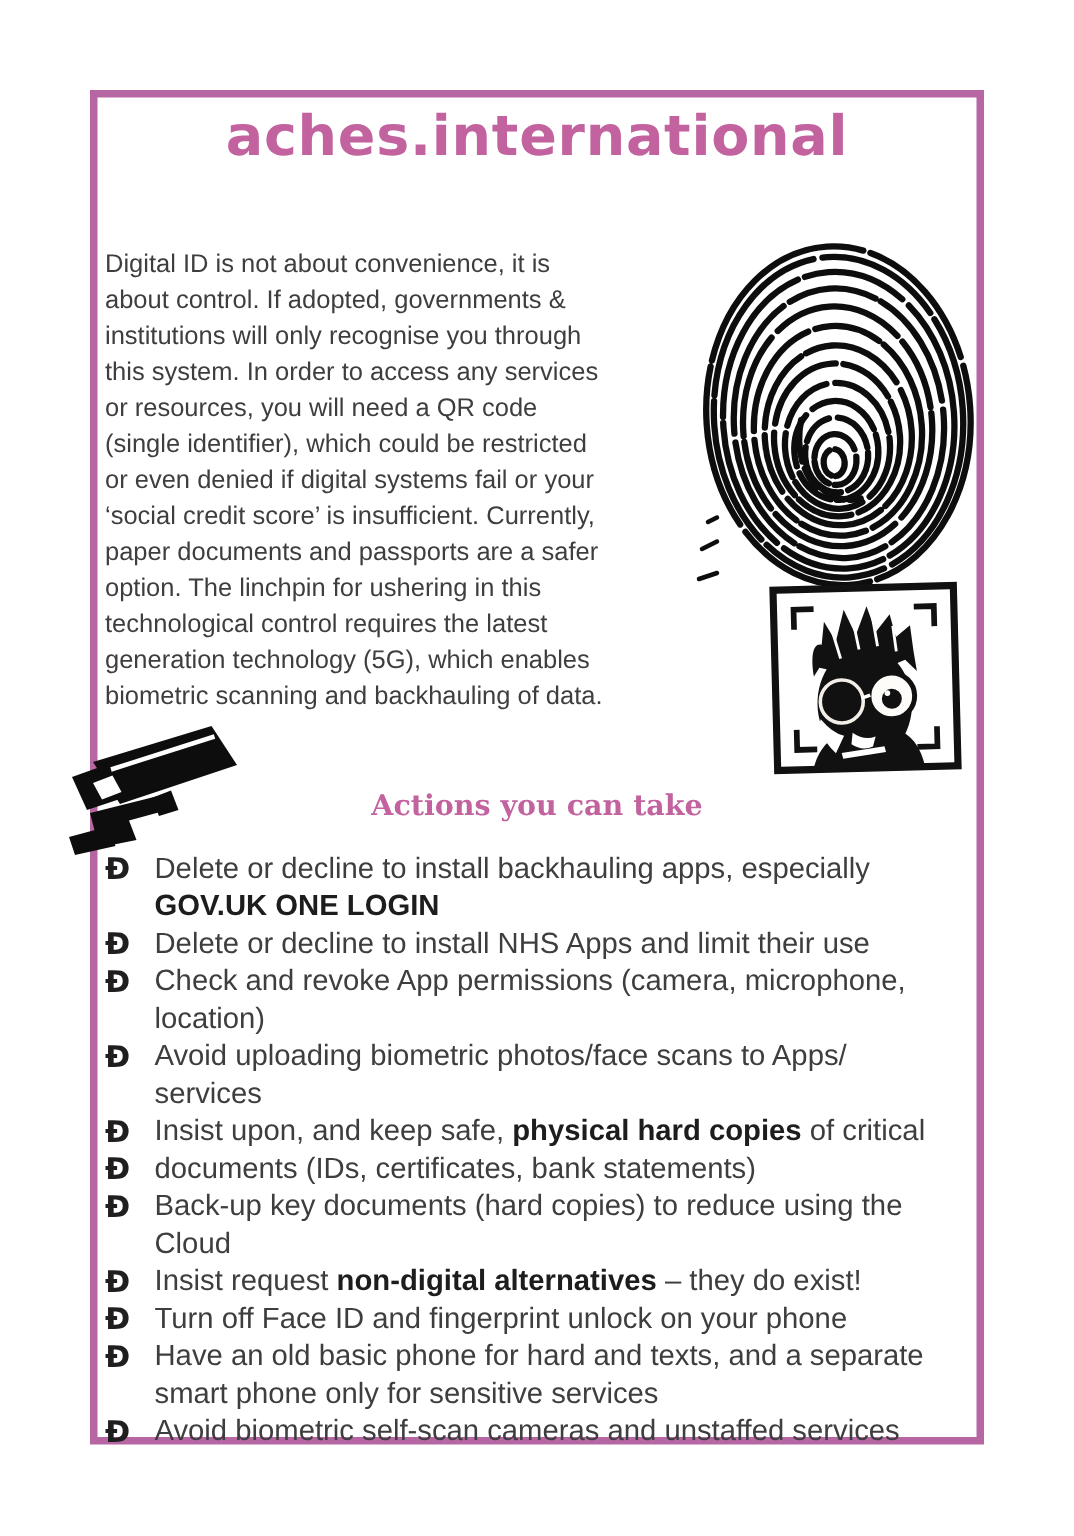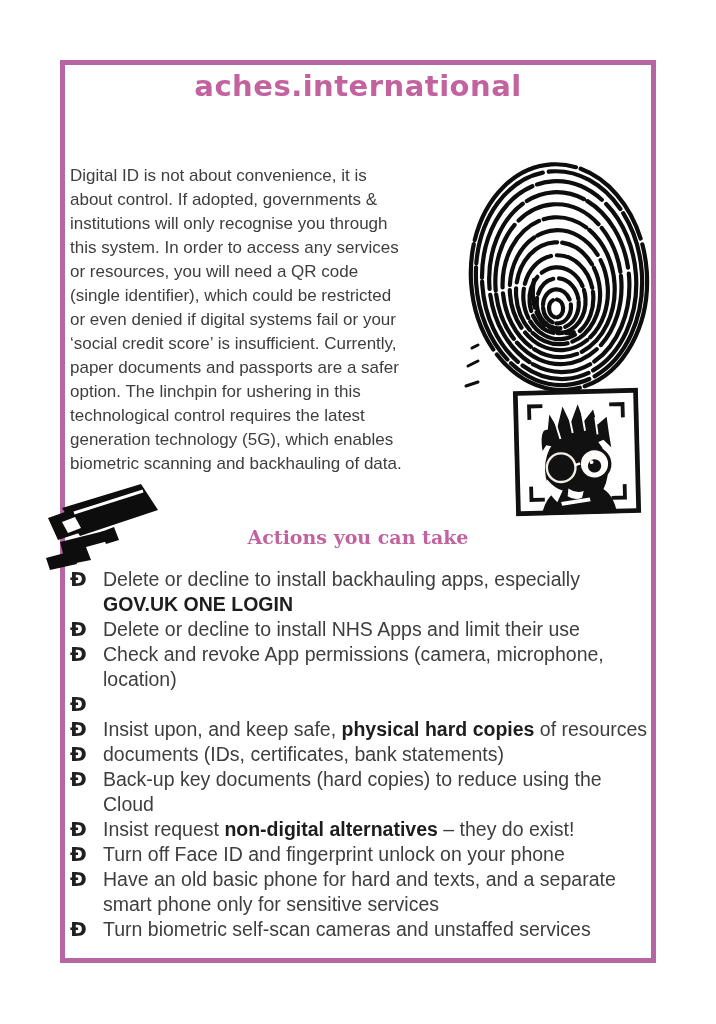--- a/index.html
+++ b/index.html
@@ -12,21 +12,21 @@
   .page{
     position:relative;width:716px;height:1024px;background:#ffffff;
     font-family:"Liberation Sans",sans-serif;overflow:hidden;
   }
   .frame{
     position:absolute;left:60px;top:60px;width:586px;height:893px;
     border:5px solid var(--border);
   }
   .site{
     position:absolute;left:0;top:69px;width:716px;text-align:center;
-    font-size:29px;font-weight:bold;letter-spacing:.5px;color:var(--accent);
+    font-size:37px;font-weight:bold;letter-spacing:.5px;color:var(--accent);
     font-family:"DejaVu Sans",sans-serif;
   }
   .title{
     position:absolute;left:0;top:109px;width:716px;text-align:center;margin:0;
     font-family:"DejaVu Serif",serif;font-weight:bold;font-size:37px;
     color:var(--accent);letter-spacing:0;white-space:nowrap;
   }
   .intro{
     position:absolute;left:70px;top:164px;width:505px;margin:0;
     font-size:17px;line-height:24px;color:var(--body);white-space:pre-line;
@@ -149,24 +149,26 @@
         <span class="bullet">Đ</span>
         <span class="item-text"><span>Delete or decline to install NHS Apps and limit their use</span></span>
       </li>
       <li>
         <span class="bullet">Đ</span>
         <span class="item-text"><span>Check and revoke App permissions (camera, microphone,
 location)</span></span>
       </li>
       <li>
         <span class="bullet">Đ</span>
+        <span class="item-text"><span>Avoid uploading biometric photos/face scans to Apps/
+services</span></span>
       </li>
       <li>
         <span class="bullet">Đ</span>
-        <span class="item-text"><span>Insist upon, and keep safe, </span><b>physical hard copies</b><span> of resources</span></span>
+        <span class="item-text"><span>Insist upon, and keep safe, </span><b>physical hard copies</b><span> of critical</span></span>
       </li>
       <li>
         <span class="bullet">Đ</span>
         <span class="item-text"><span>documents (IDs, certificates, bank statements)</span></span>
       </li>
       <li>
         <span class="bullet">Đ</span>
         <span class="item-text"><span>Back-up key documents (hard copies) to reduce using the
 Cloud</span></span>
       </li>
@@ -178,17 +180,17 @@
         <span class="bullet">Đ</span>
         <span class="item-text"><span>Turn off Face ID and fingerprint unlock on your phone</span></span>
       </li>
       <li>
         <span class="bullet">Đ</span>
         <span class="item-text"><span>Have an old basic phone for hard and texts, and a separate
 smart phone only for sensitive services</span></span>
       </li>
       <li>
         <span class="bullet">Đ</span>
-        <span class="item-text"><span>Turn biometric self-scan cameras and unstaffed services</span></span>
+        <span class="item-text"><span>Avoid biometric self-scan cameras and unstaffed services</span></span>
       </li>
     </ul>
 
 </div>
 
 </body></html>

